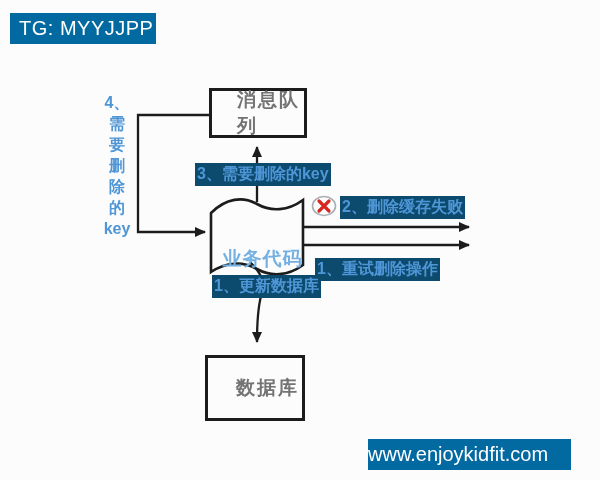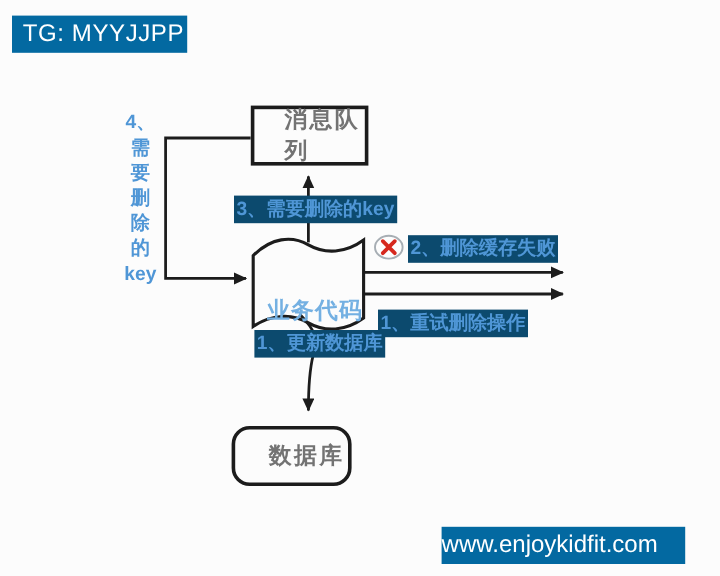--- a/index.html
+++ b/index.html
@@ -18,21 +18,21 @@
   svg.lines { position:absolute; left:0; top:0; z-index:1; }
 
   .node {
     position:absolute; border:3px solid #1c1c1c; background:#fcfcfc;
     display:flex; align-items:center; justify-content:center;
     color:#737373; font-weight:bold; font-size:19px; letter-spacing:2px;
     box-sizing:border-box; z-index:2;padding-left:25px;
   }
   #node-mq    { left:209px; top:88px;  width:98px;  height:50px; }
   #node-cache { left:477px; top:202px; width:91px;  height:49px; }
-  #node-db    { left:193px; top:355px; width:100px; height:50px;border-radius:15px; }
+  #node-db    { left:205px; top:355px; width:100px; height:66px; }
 
   #node-biz-label {
     position:absolute; left:211px; top:222px; width:103px; text-align:center;
     color:#74b0e2; font-weight:bold; font-size:19px; letter-spacing:1px; z-index:3;margin-top:24px;
   }
 
   .lbl {
     position:absolute; color:#4f96d6; font-weight:bold; font-size:16px;
     background:#0c4a6e; white-space:nowrap; z-index:2; padding:1px 2px;
   }

